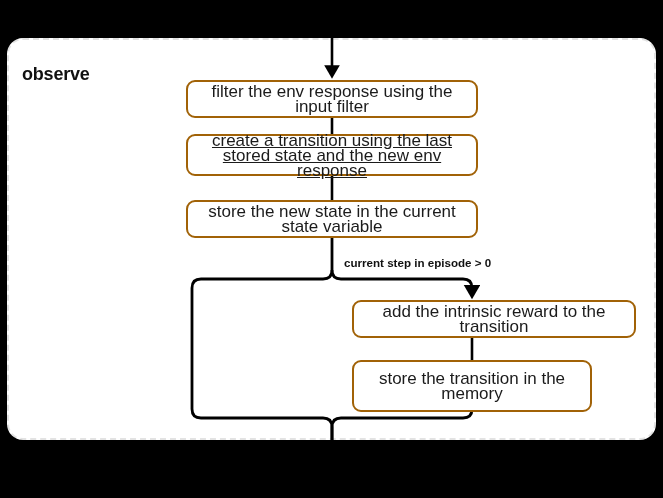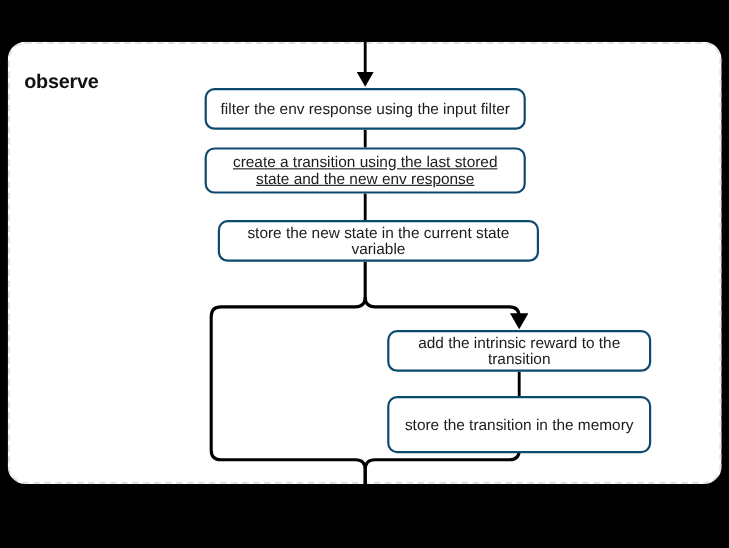--- a/index.html
+++ b/index.html
@@ -45,35 +45,35 @@
     top: 0;
     width: 663px;
     height: 498px;
     pointer-events: none;
   }
   
   .node {
     position: absolute;
     box-sizing: border-box;
     background: #ffffff;
-    border: 2px solid #0c4a6e;
+    border: 2px solid #a16207;
     border-radius: 9px;
     display: flex;
     align-items: center;
     justify-content: center;
     text-align: center;
     color: #1b1b1b;
-    font-size: 14px;
+    font-size: 17px;
     line-height: 15px;
     padding: 3px 9px;
   }
   #node-filter-env      { left: 186px; top: 80px;  width: 292px; height: 38px; }
   #node-create-trans    { left: 186px; top: 134px; width: 292px; height: 42px; text-decoration: underline; }
-  #node-store-state     { left: 186px; top: 200px; width: 292px; height: 38px; margin-left: 12px; }
-  #node-add-reward      { left: 352px; top: 300px; width: 240px; height: 38px; }
+  #node-store-state     { left: 186px; top: 200px; width: 292px; height: 38px; }
+  #node-add-reward      { left: 352px; top: 300px; width: 284px; height: 38px; }
   #node-store-memory    { left: 352px; top: 360px; width: 240px; height: 52px; }
   
   #edge-label-step {
     position: absolute;
     left: 344px;
     top: 256px;
     font-size: 11.6px;
     font-weight: bold;
     color: #111111;
     white-space: nowrap;
@@ -115,14 +115,15 @@
   <div class="node" id="node-filter-env">filter the env response using the input filter</div>
 
   <div class="node" id="node-create-trans">create a transition using the last stored state and the new env response</div>
 
   <div class="node" id="node-store-state">store the new state in the current state variable</div>
 
   <div class="node" id="node-add-reward">add the intrinsic reward to the transition</div>
 
   <div class="node" id="node-store-memory">store the transition in the memory</div>
 
+  <div id="edge-label-step">current step in episode &gt; 0</div>
 
 </div>
 
 </body></html>

